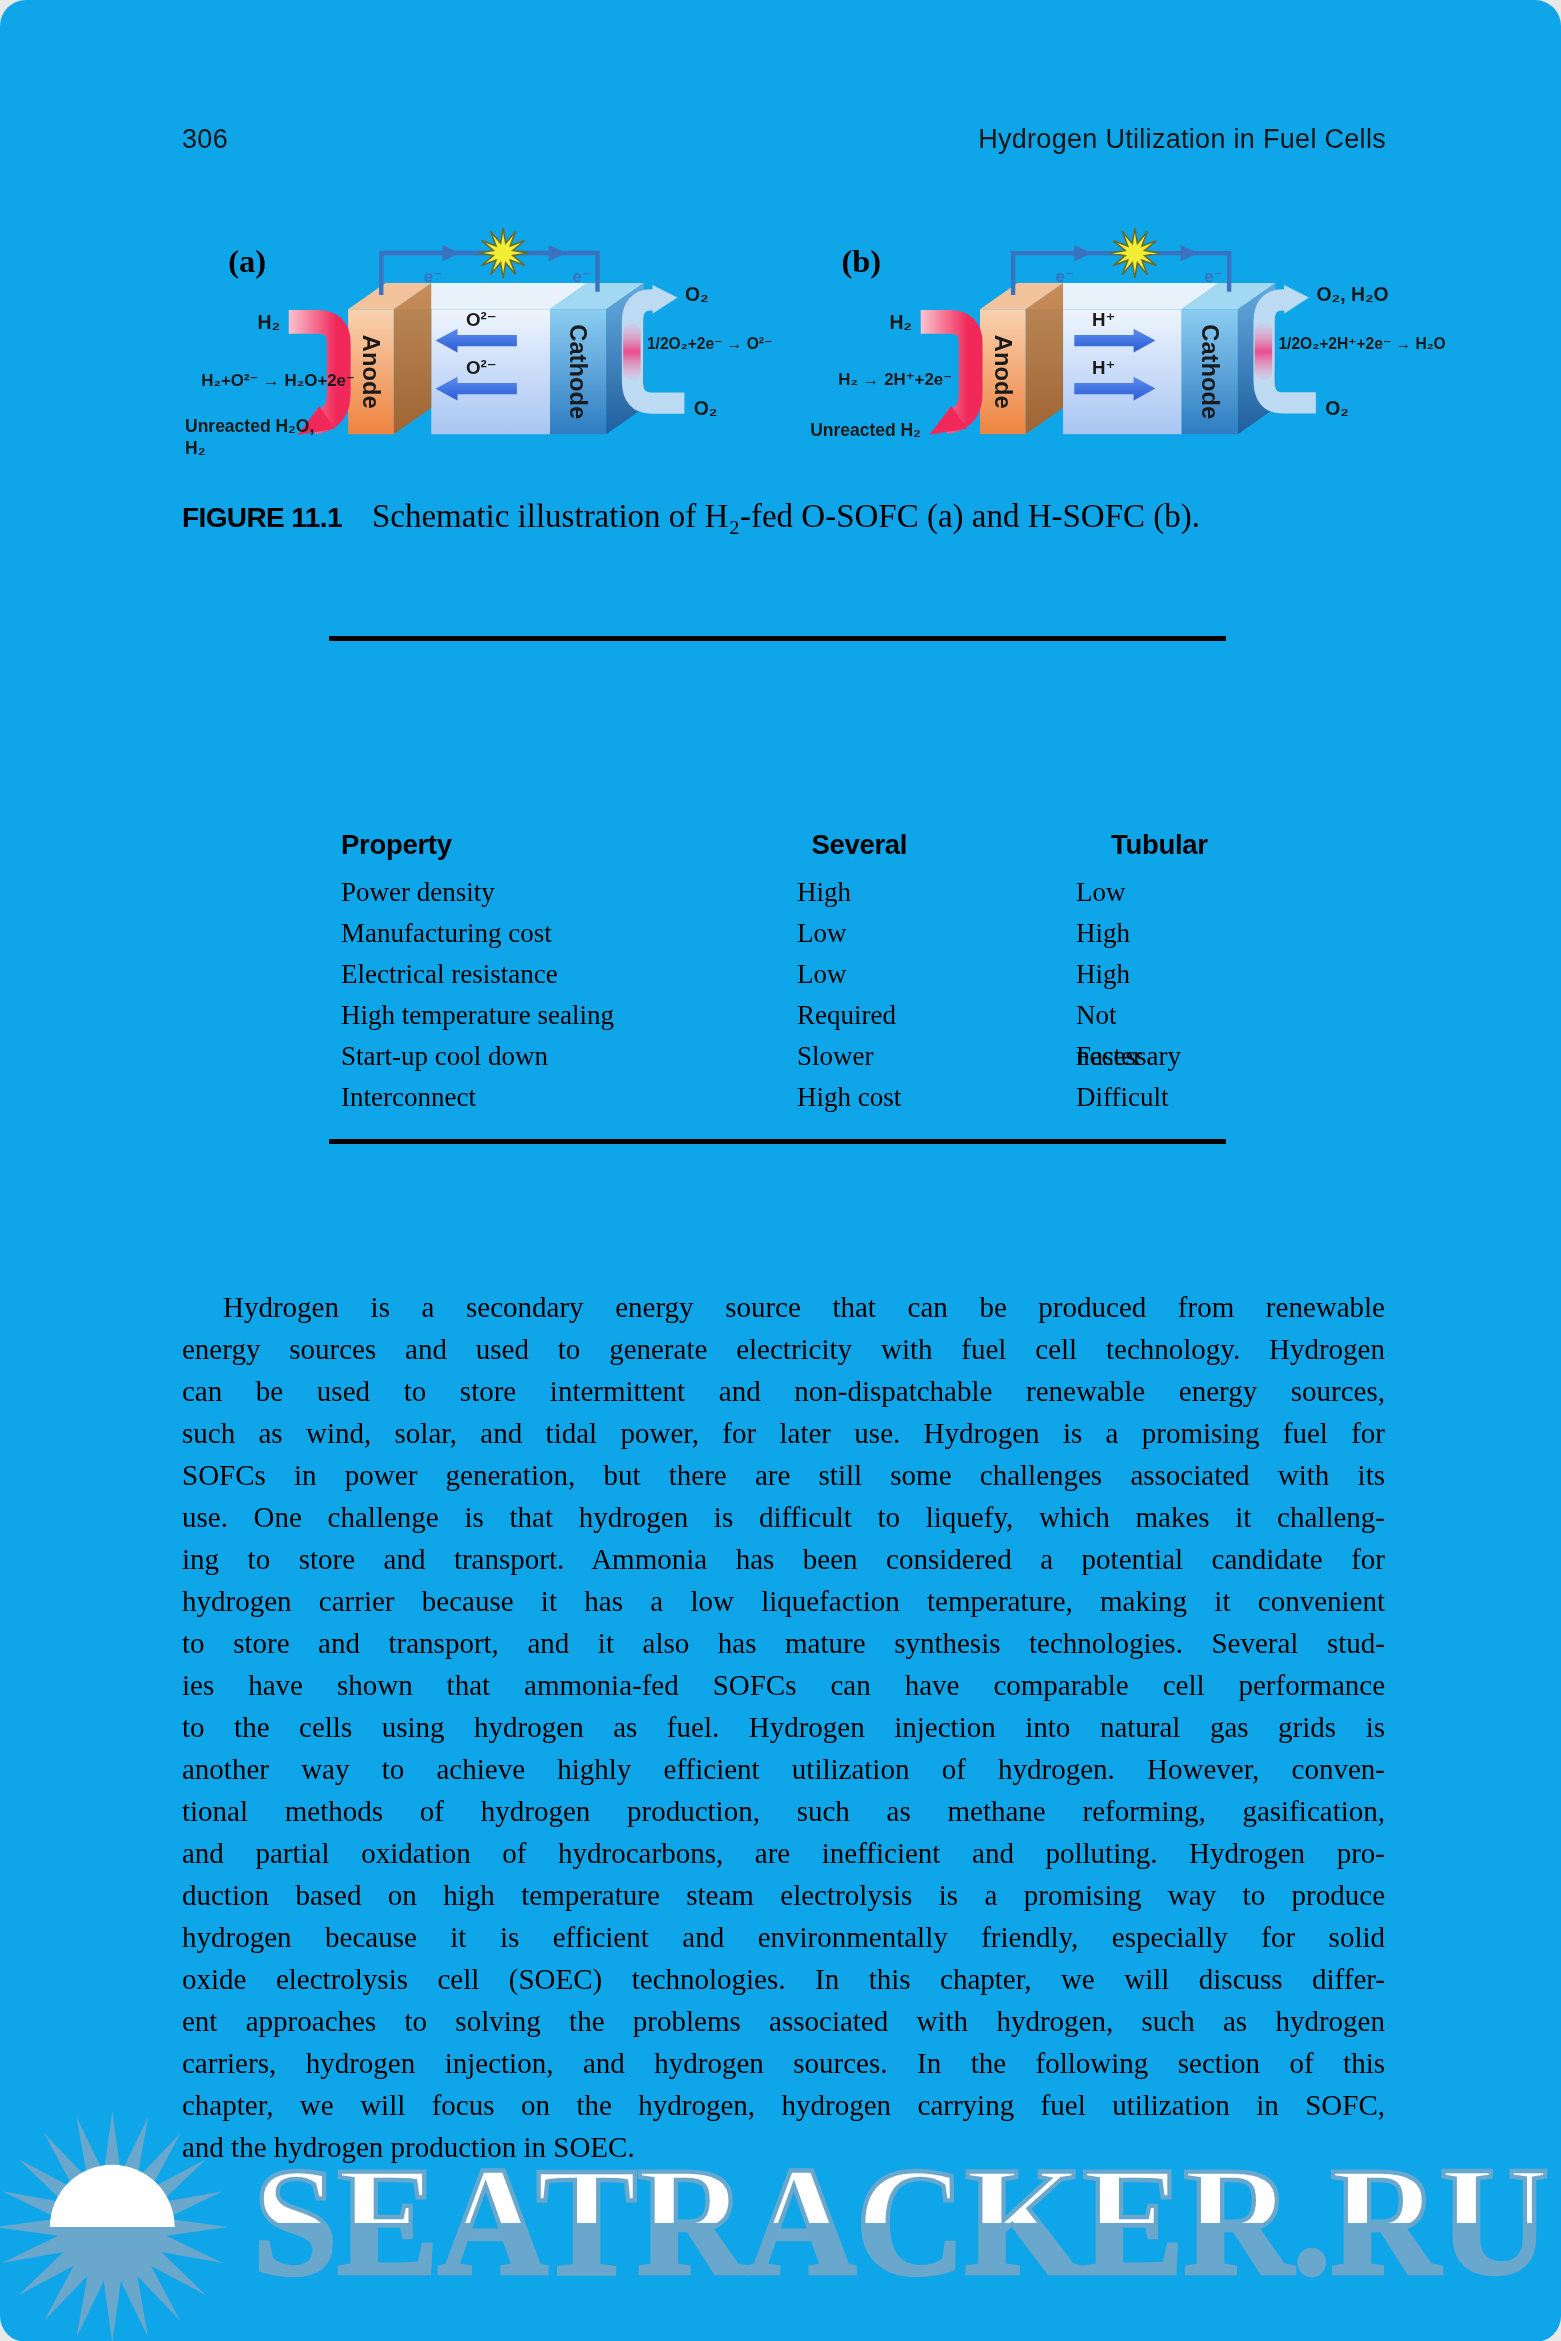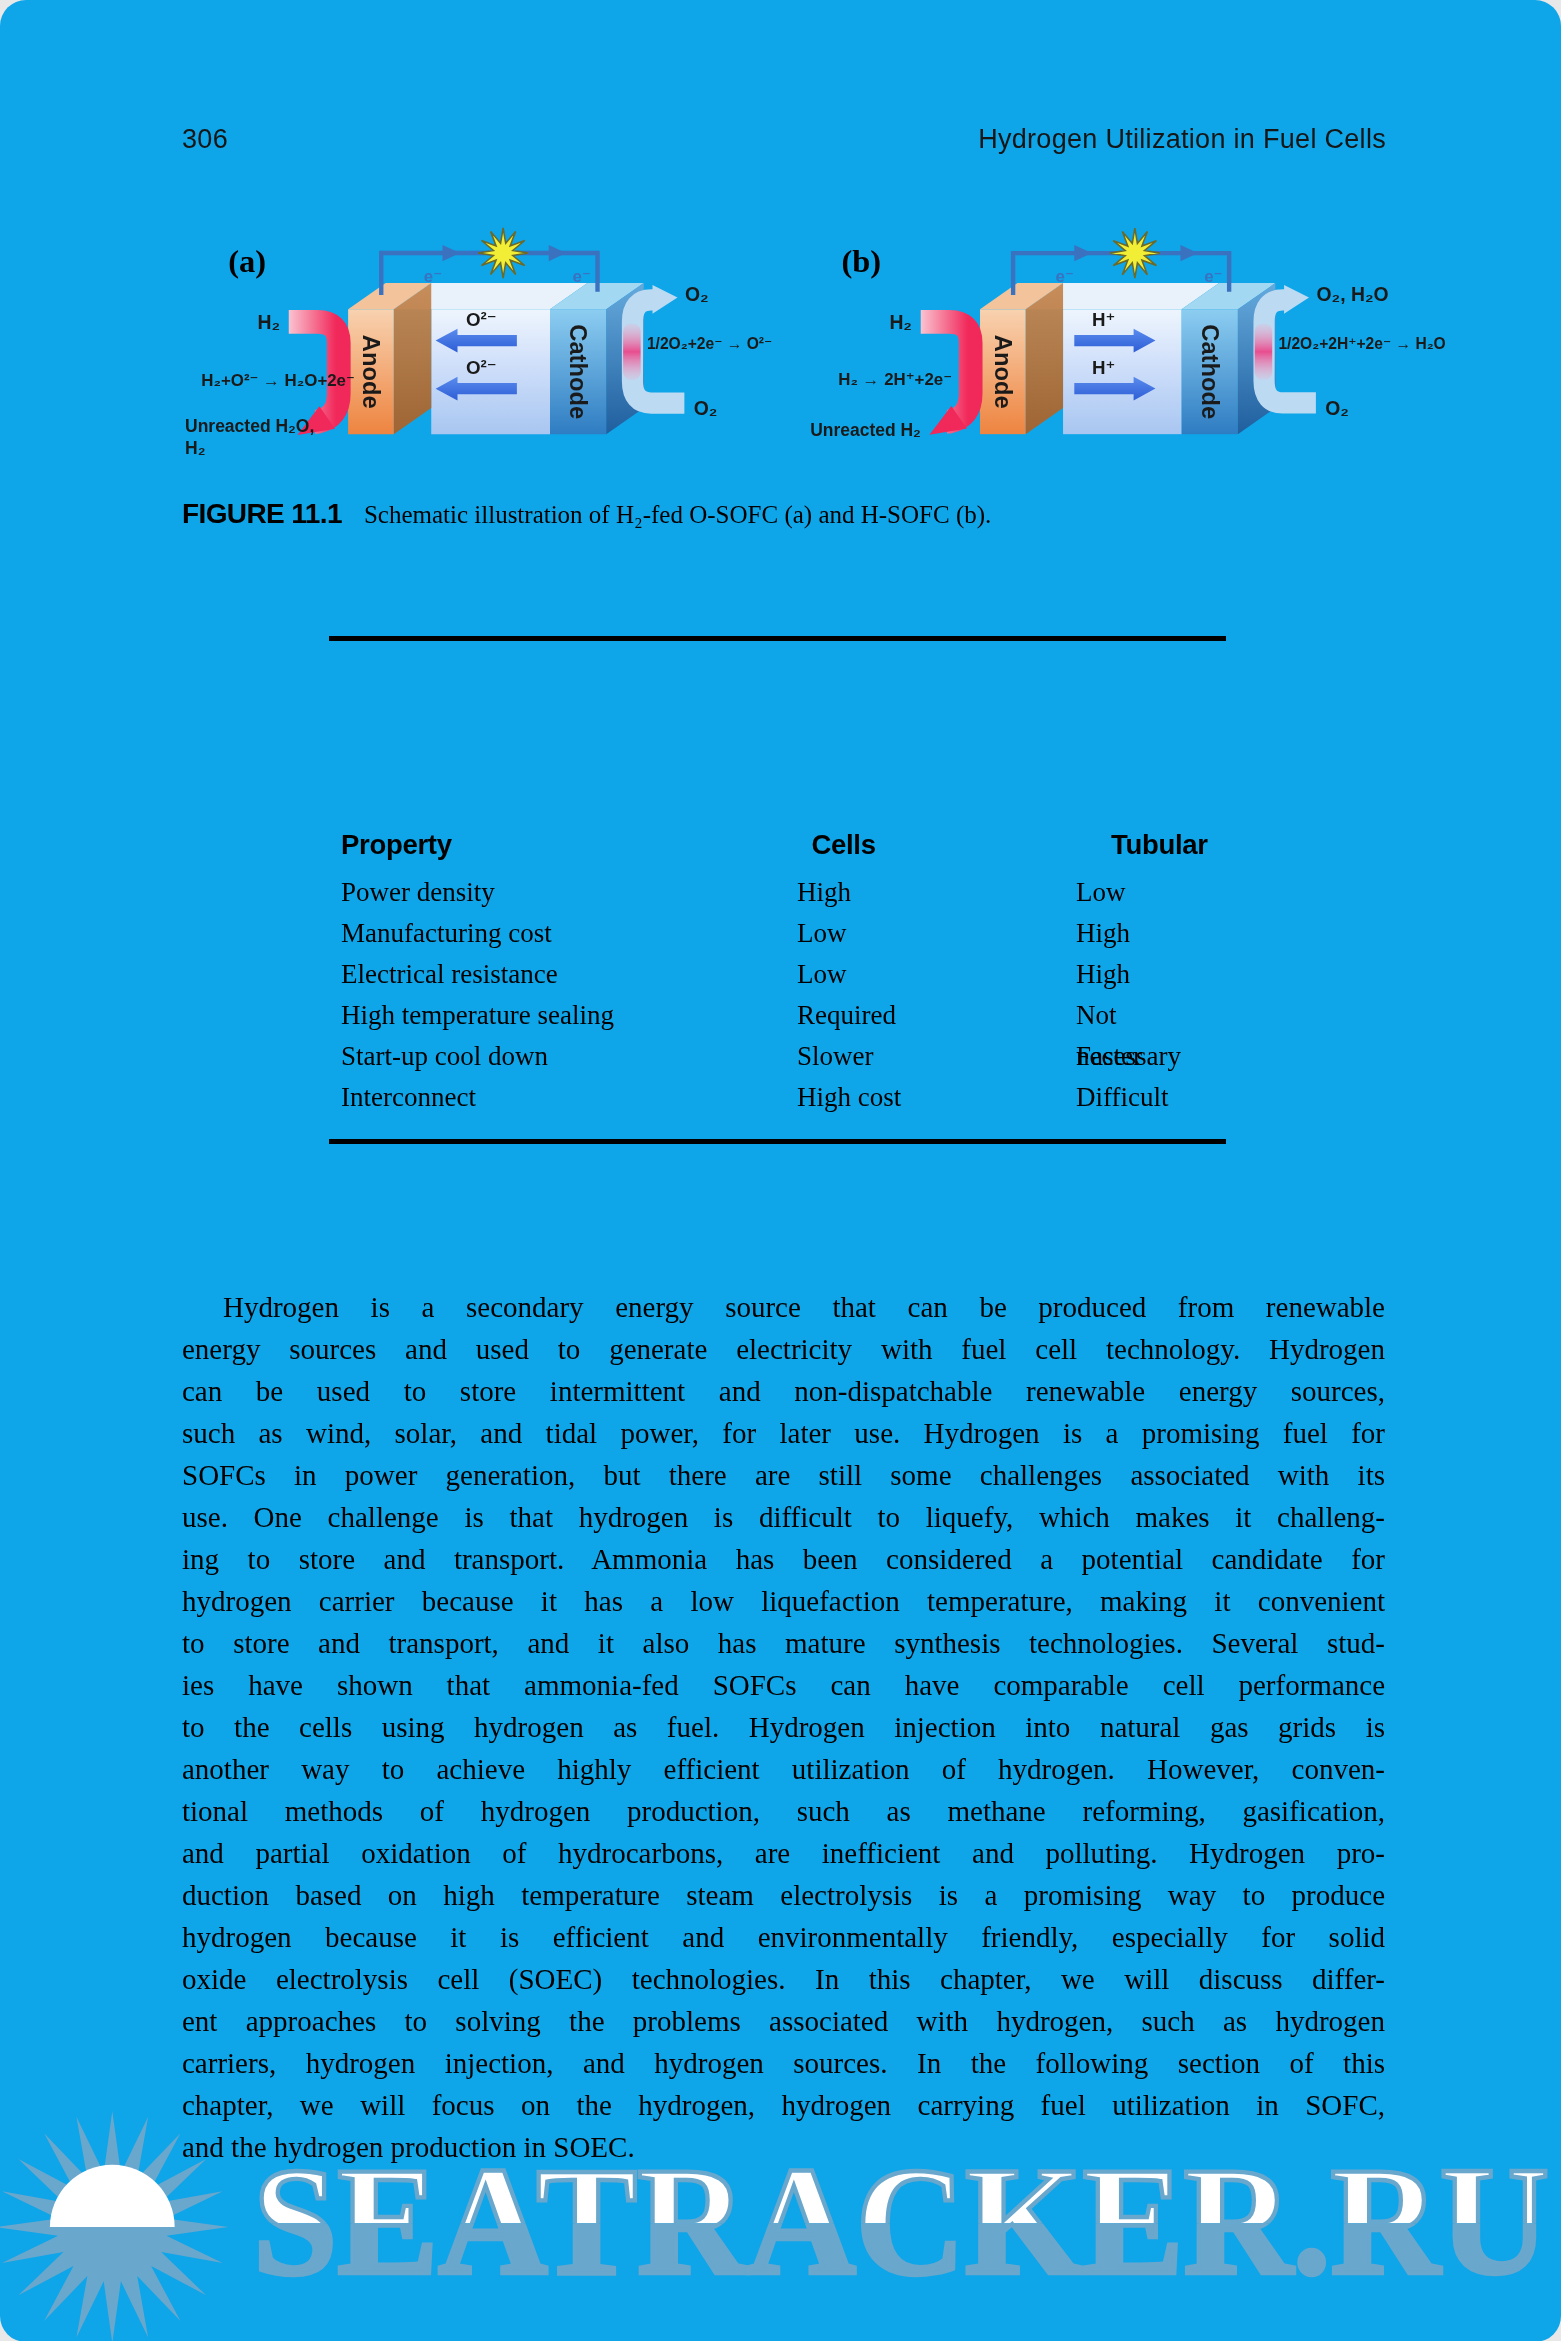--- a/index.html
+++ b/index.html
@@ -6,21 +6,21 @@
   .page{position:relative;width:1561px;height:2342px;background:#0ea5e9;overflow:hidden;
         font-family:"Liberation Serif","DejaVu Serif",serif;color:#111;border-radius:26px;}
   
   .hdr{position:absolute;left:182px;right:175px;top:124px;display:flex;justify-content:space-between;
        font-family:"Liberation Sans","DejaVu Sans",sans-serif;font-size:27px;font-weight:400;color:#161616;letter-spacing:0.3px;}
   
   .fig-a{position:absolute;left:175px;top:206px;}
   .fig-b{position:absolute;left:779px;top:206px;}
   .caption{position:absolute;left:182px;top:498px;display:flex;align-items:baseline;}
   .cap-label{font-family:"Liberation Sans","DejaVu Sans",sans-serif;font-weight:700;font-size:28px;letter-spacing:-0.6px;color:#000;}
-  .cap-text{font-size:25px;margin-left:22px;color:#000;}
+  .cap-text{font-size:33px;margin-left:30px;color:#000;}
   
   .t-rule{position:absolute;left:329px;width:897px;height:5px;background:#000;}
   .t-rule.top{top:636px;} .t-rule.bot{top:1139px;}
   .t-title{position:absolute;left:329px;top:662px;width:897px;
            font-family:"Liberation Sans","DejaVu Sans",sans-serif;font-weight:700;font-size:31px;line-height:50px;
            letter-spacing:-0.6px;color:#000;}
   .t-head,.t-row{display:grid;grid-template-columns:468px 279px 149px;}
   .t-head{position:absolute;left:329px;top:829px;width:897px;
           font-family:"Liberation Sans","DejaVu Sans",sans-serif;font-weight:700;font-size:27.5px;line-height:31px;letter-spacing:-0.3px;color:#000;}
   .t-head .c1{padding-left:12px;} .t-head .c2{padding-left:14.4px;} .t-head .c3{padding-left:35px;}
@@ -175,21 +175,21 @@
   </svg>
 
   <div class="caption">
     <span class="cap-label">FIGURE 11.1</span>
     <span class="cap-text">Schematic illustration of H₂-fed O-SOFC (a) and H-SOFC (b).</span>
   </div>
 
   <div class="t-rule top"></div>
   <div class="t-head">
     <div class="c1">Property</div>
-    <div class="c2">Cells</div>
+    <div class="c2">Several</div>
     <div class="c3">Tubular</div>
   </div>
   <div class="t-rows">
     <div class="t-row">
       <div class="c1">Power density</div>
       <div class="c2">High</div>
       <div class="c3">Low</div>
     </div>
     <div class="t-row">
       <div class="c1">Manufacturing cost</div>

